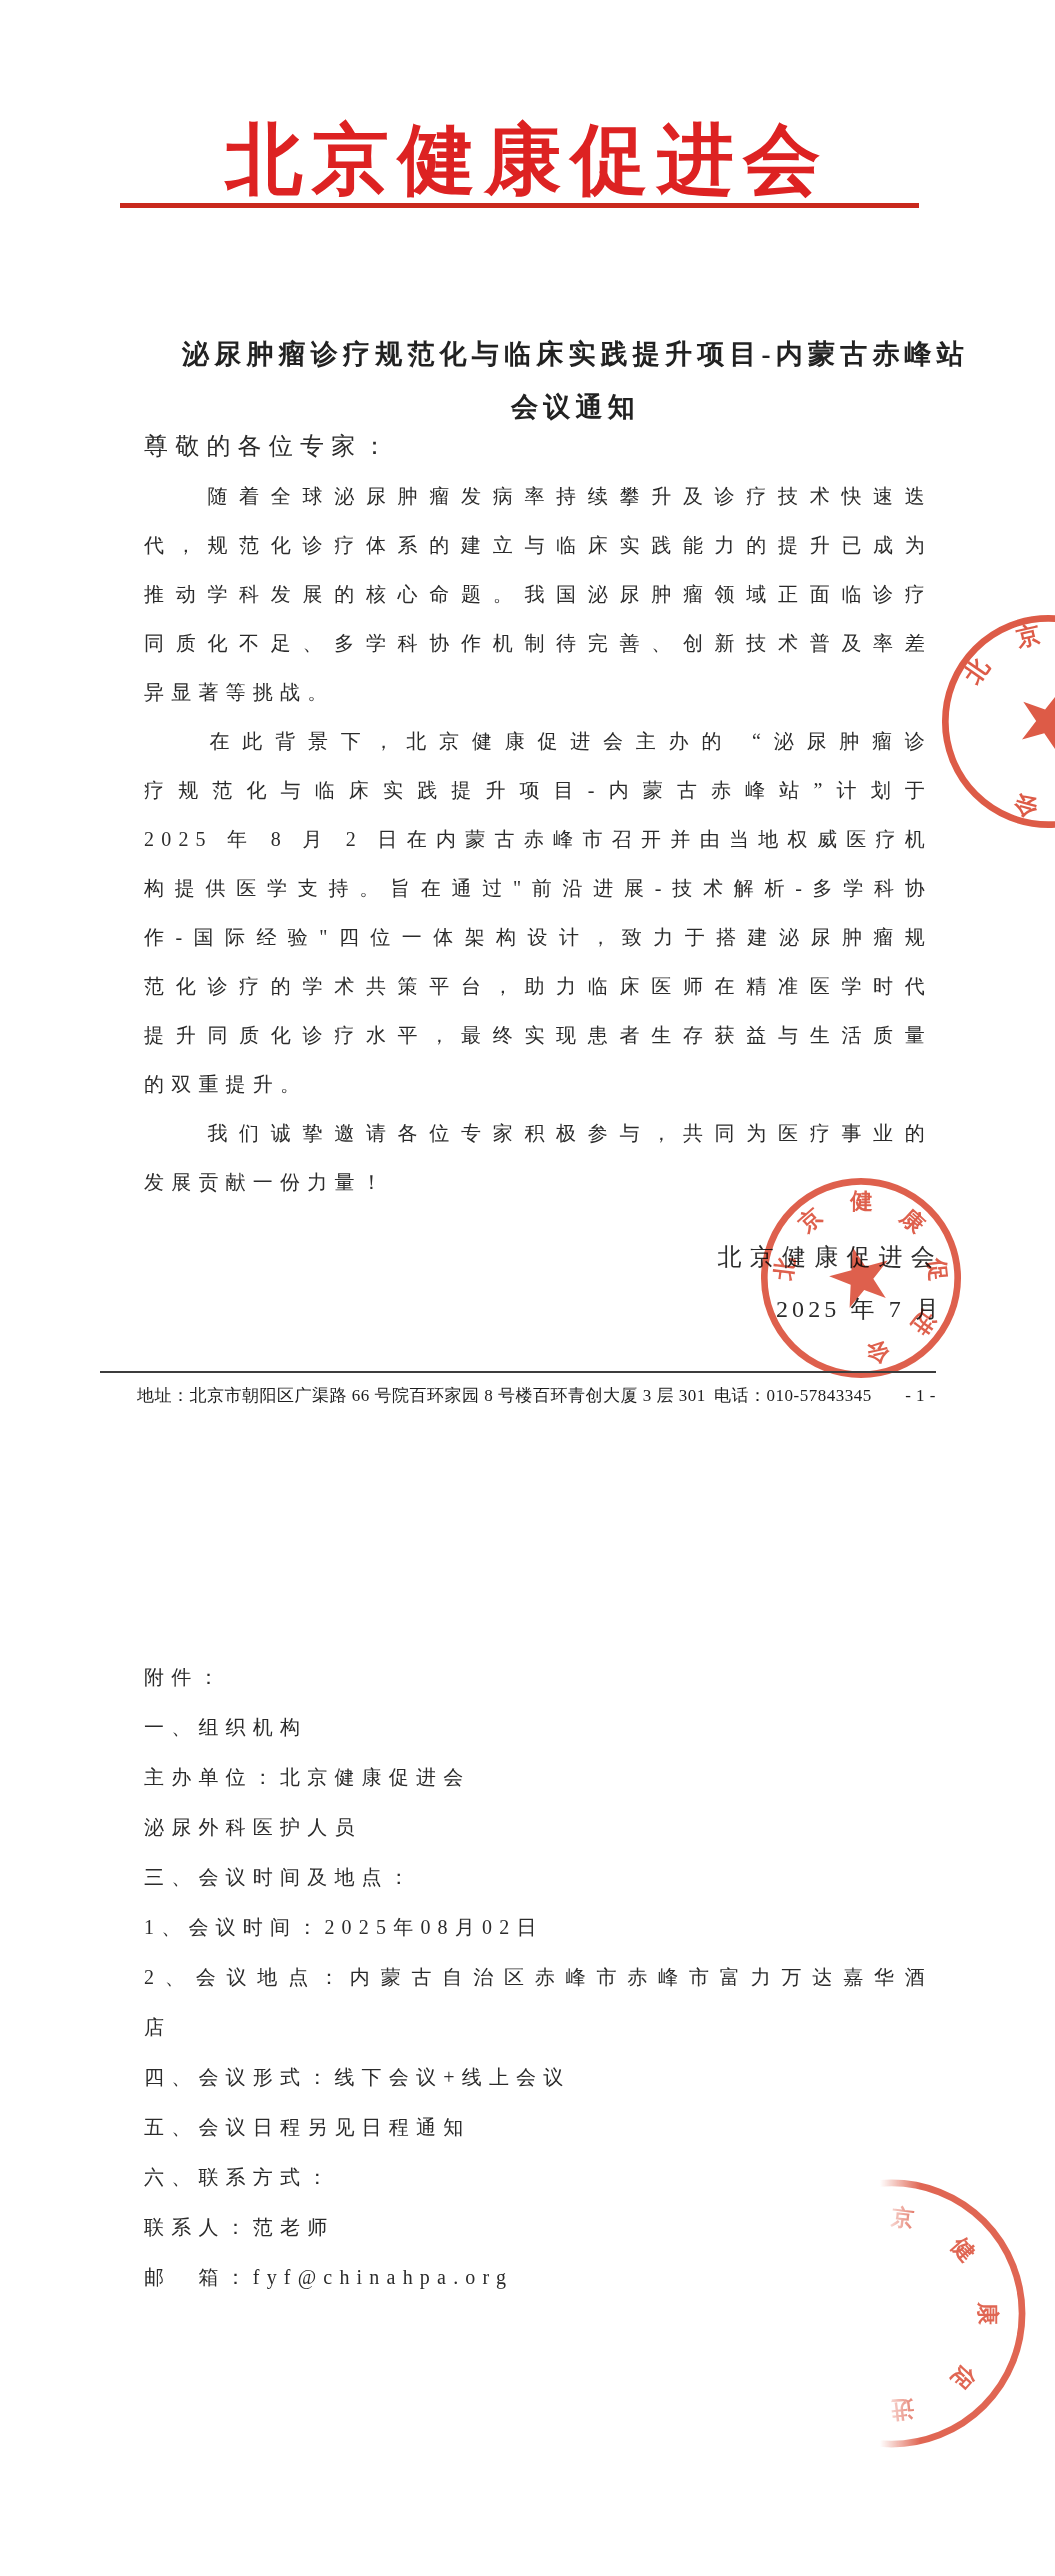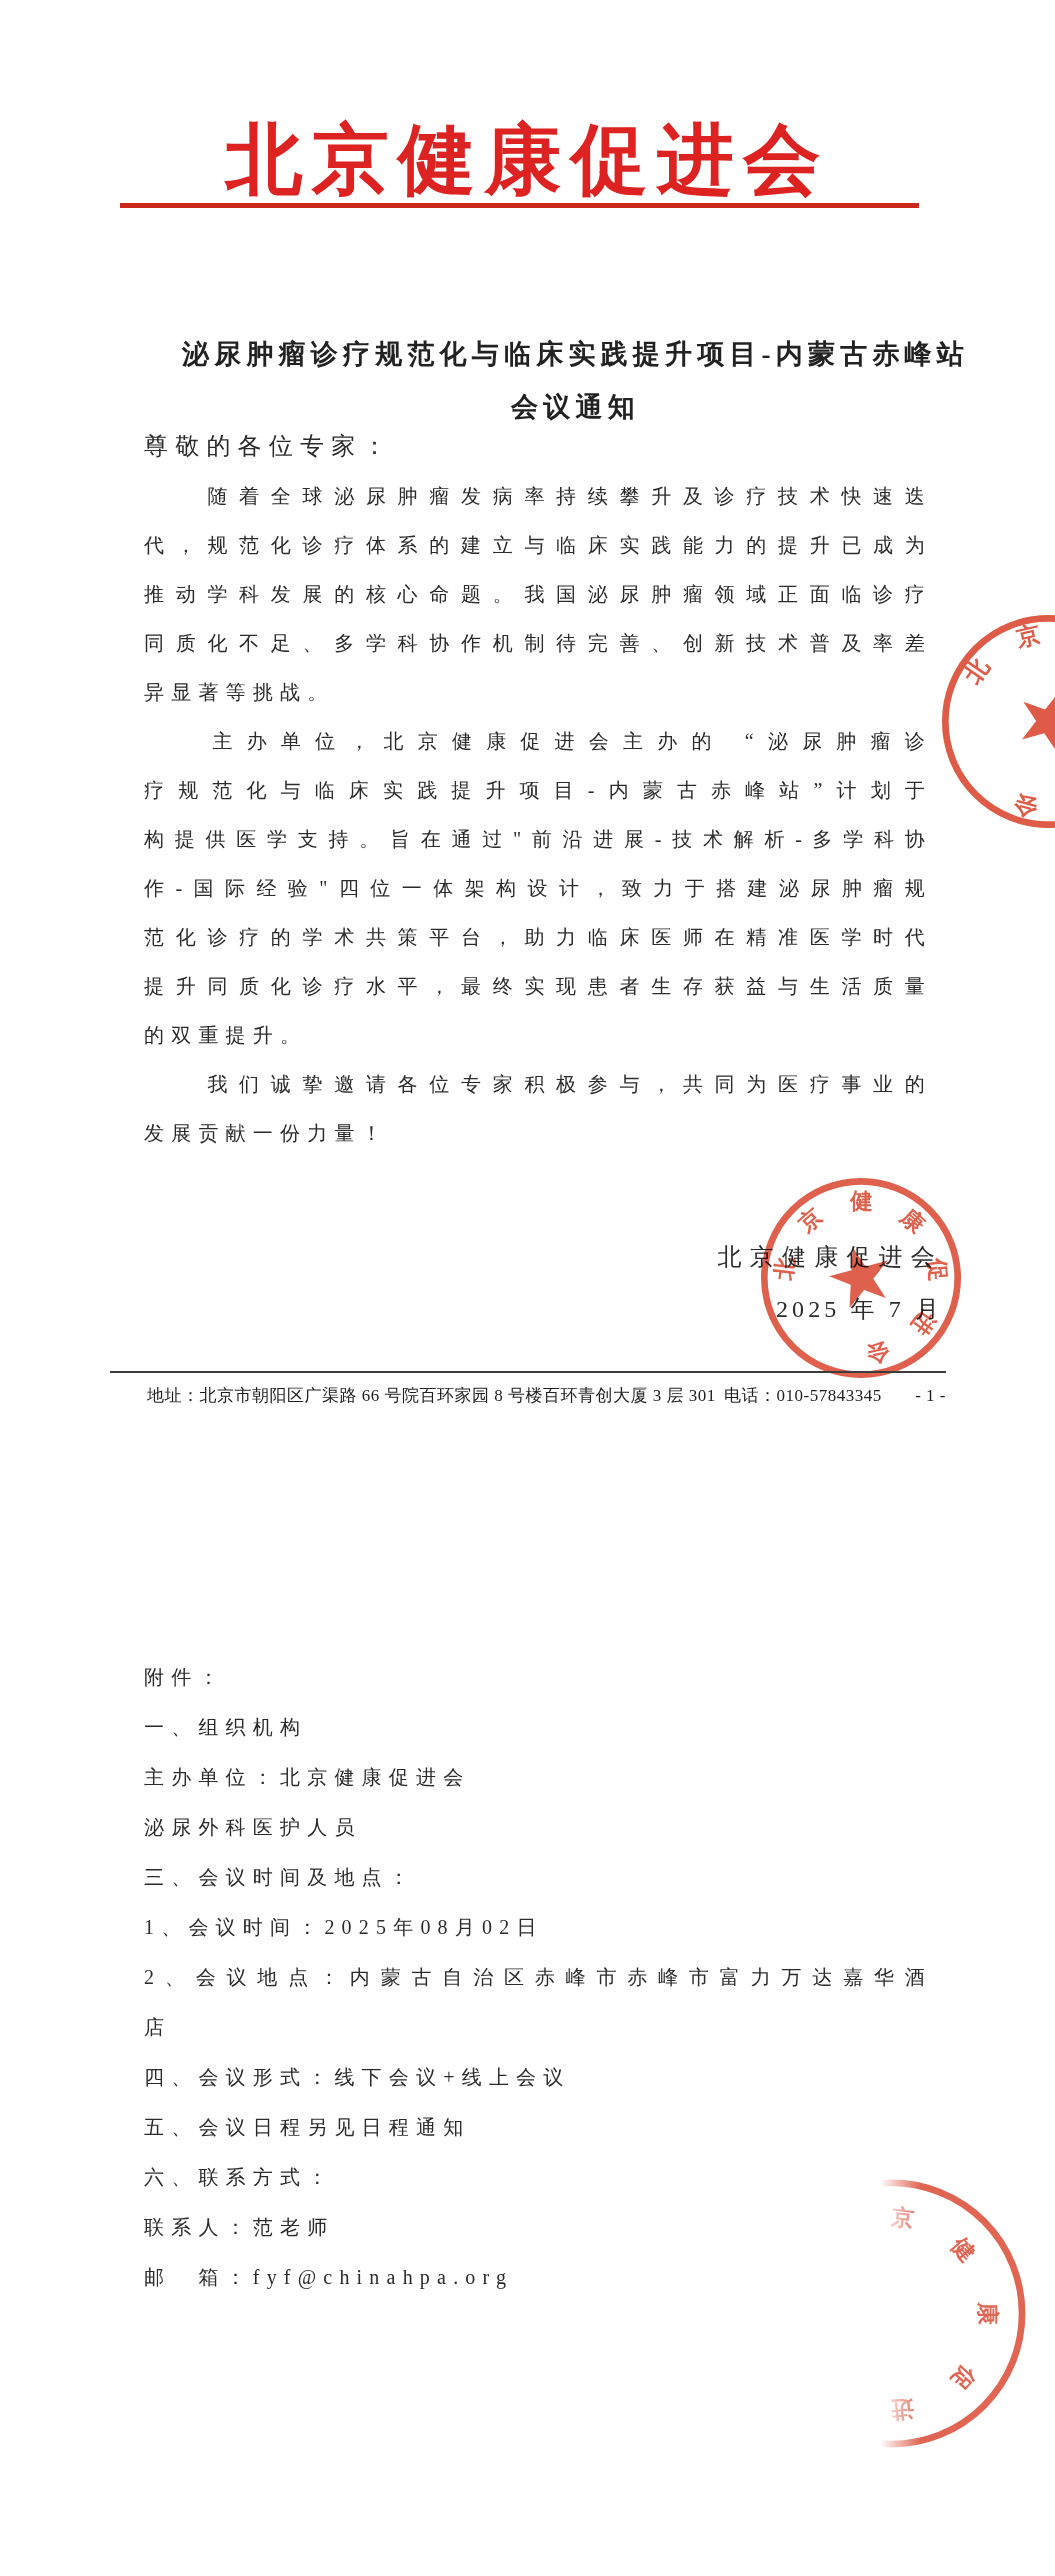--- a/index.html
+++ b/index.html
@@ -39,21 +39,21 @@
   .bline.just{text-align:justify;text-align-last:justify;white-space:normal;}
   .bline.left{text-align:left;}
 
   
   .signature{top:1243px;right:112px;height:28px;line-height:28px;
     font-size:24px;letter-spacing:8.2px;white-space:nowrap;}
   .sign-date{top:1295px;right:112px;height:28px;line-height:28px;
     font-size:24px;letter-spacing:4.1px;white-space:nowrap;}
 
   
-  .footer{left:110px;width:836px;height:41px;border-top:2.6px solid #3c3c3c;}
+  .footer{left:100px;width:836px;height:41px;border-top:2.6px solid #3c3c3c;}
   .footer.f1{top:1371px;}
   .footer .ftxt{position:absolute;top:11.3px;height:23px;line-height:23px;
     font-size:17px;color:#1e1e1e;letter-spacing:0.5px;white-space:nowrap;}
   .f-address{left:37px;}
   .f-phone{left:614px;}
   .f-page{right:0px;}
 
   
   .stamp{position:absolute;mix-blend-mode:multiply;pointer-events:none;}
   .stamp text{fill:#d9452e;font-family:"Liberation Serif","DejaVu Serif",serif;font-weight:bold;}
@@ -74,22 +74,23 @@
 
     <div class="abs salutation">尊敬的各位专家：</div>
 
     <div class="abs lines p1lines">
 
     <div class="bline just">　　随着全球泌尿肿瘤发病率持续攀升及诊疗技术快速迭</div>
         <div class="bline just">代，规范化诊疗体系的建立与临床实践能力的提升已成为</div>
         <div class="bline just">推动学科发展的核心命题。我国泌尿肿瘤领域正面临诊疗</div>
         <div class="bline just">同质化不足、多学科协作机制待完善、创新技术普及率差</div>
         <div class="bline left">异显著等挑战。</div>
-        <div class="bline just">　　主办单位，北京健康促进会主办的 “泌尿肿瘤诊</div>
+        <div class="bline just">　　在此背景下，北京健康促进会主办的 “泌尿肿瘤诊</div>
         <div class="bline just">疗规范化与临床实践提升项目-内蒙古赤峰站”计划于</div>
+        <div class="bline just">2025 年 8 月 2 日在内蒙古赤峰市召开并由当地权威医疗机</div>
         <div class="bline just">构提供医学支持。旨在通过"前沿进展-技术解析-多学科协</div>
         <div class="bline just">作-国际经验"四位一体架构设计，致力于搭建泌尿肿瘤规</div>
         <div class="bline just">范化诊疗的学术共策平台，助力临床医师在精准医学时代</div>
         <div class="bline just">提升同质化诊疗水平，最终实现患者生存获益与生活质量</div>
         <div class="bline left">的双重提升。</div>
         <div class="bline just">　　我们诚挚邀请各位专家积极参与，共同为医疗事业的</div>
         <div class="bline left">发展贡献一份力量！</div>
       </div>
 
     <div class="abs signature">北京健康促进会</div>

